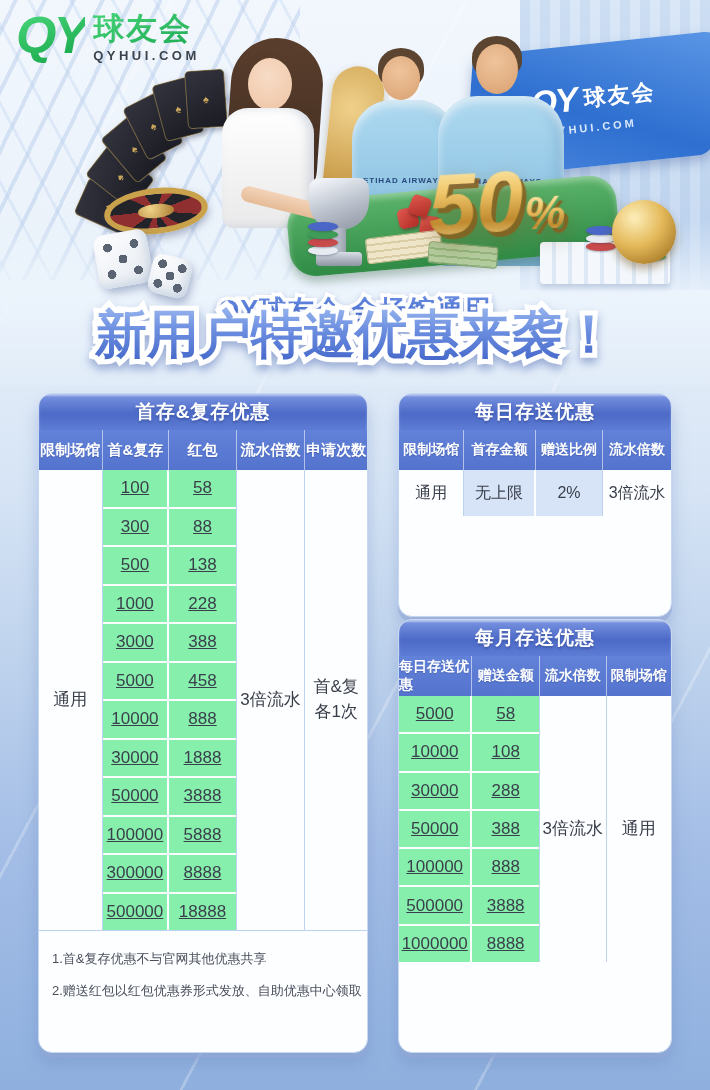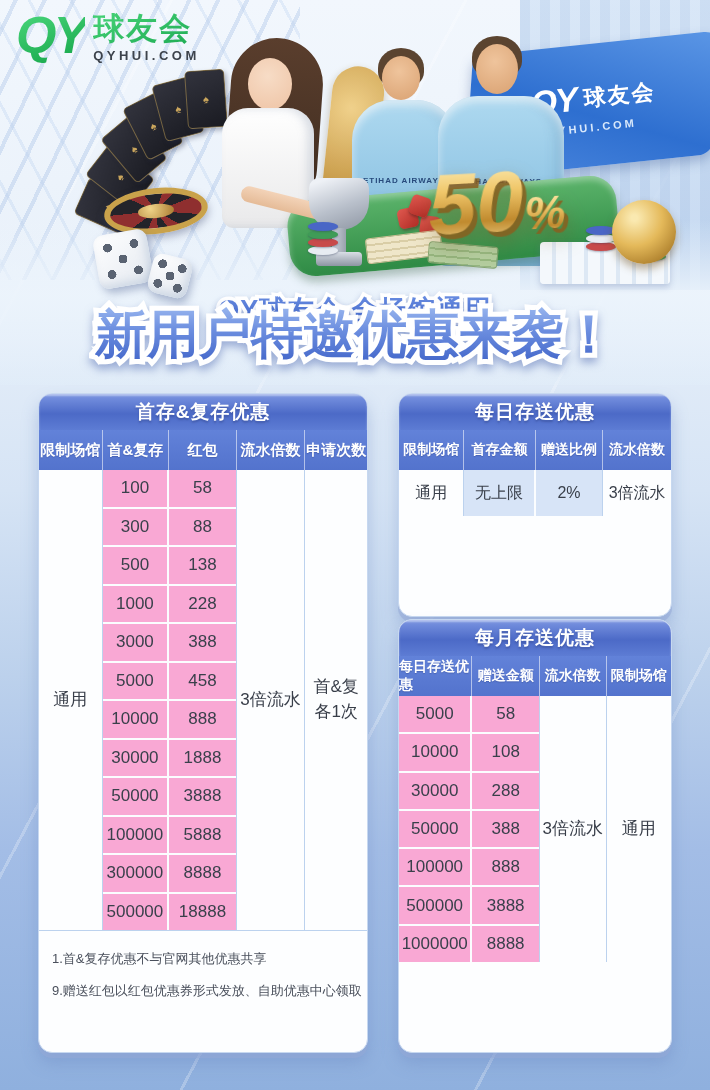--- a/index.html
+++ b/index.html
@@ -169,21 +169,21 @@
   .tbody { display:flex; }
   .panel-left .tbody { flex:0 0 460px; }
   .panel-monthly .tbody { flex:0 0 266px; }
   .panel-daily .tbody { flex:0 0 46px; }
 
   .col { display:flex; flex-direction:column; border-right:1px solid #bcd2ee; }
   .col:last-child { border-right:none; }
   .col-span { align-items:center; justify-content:center; background:#fdfeff;
     font-size:17px; color:#383e49; font-weight:500; text-align:center; line-height:1.45; }
   .col-cells .cell { flex:1; display:flex; align-items:center; justify-content:center;
-    background:#f9a8d4; border-bottom:2px solid #fbfdff; font-size:17px; color:#3a404b; font-weight:500; }
+    background:#86efac; border-bottom:2px solid #fbfdff; font-size:17px; color:#3a404b; font-weight:500;text-decoration:underline; }
   .col-cells .cell:last-child { border-bottom:none; }
   .col.white-gap { border-right:2px solid #fbfdff; }
 
   
   .panel-left .w1{width:19.4%;} .panel-left .w2{width:20.3%;} .panel-left .w3{width:20.6%;}
   .panel-left .w4{width:20.9%;} .panel-left .w5{width:18.8%;}
   .panel-daily .w1{width:24%;} .panel-daily .w2{width:26.3%;} .panel-daily .w3{width:24.8%;} .panel-daily .w4{width:24.9%;}
   .panel-monthly .w1{width:27%;} .panel-monthly .w2{width:24.8%;} .panel-monthly .w3{width:24.5%;} .panel-monthly .w4{width:23.7%;}
 
   .daily-cell { display:flex; align-items:center; justify-content:center; font-size:16px; color:#3a404b; font-weight:500; }
@@ -342,21 +342,21 @@
       <div class="col col-span w4">
         <span>3倍流水</span>
       </div>
       <div class="col col-span w5">
         <span>首&amp;复</span>
         <span>各1次</span>
       </div>
     </div>
     <div class="notes">
         <div class="note">1.首&amp;复存优惠不与官网其他优惠共享</div>
-        <div class="note">9.赠送红包以红包优惠券形式发放、自助优惠中心领取</div>
+        <div class="note">2.赠送红包以红包优惠券形式发放、自助优惠中心领取</div>
       </div>
   </section>
 
   <section class="panel panel-daily">
     <div class="panel-titlebar">
       <span class="panel-title">每日存送优惠</span>
     </div>
     <div class="cols-header">
       <div class="hcell w1">限制场馆</div>
       <div class="hcell w2">首存金额</div>

